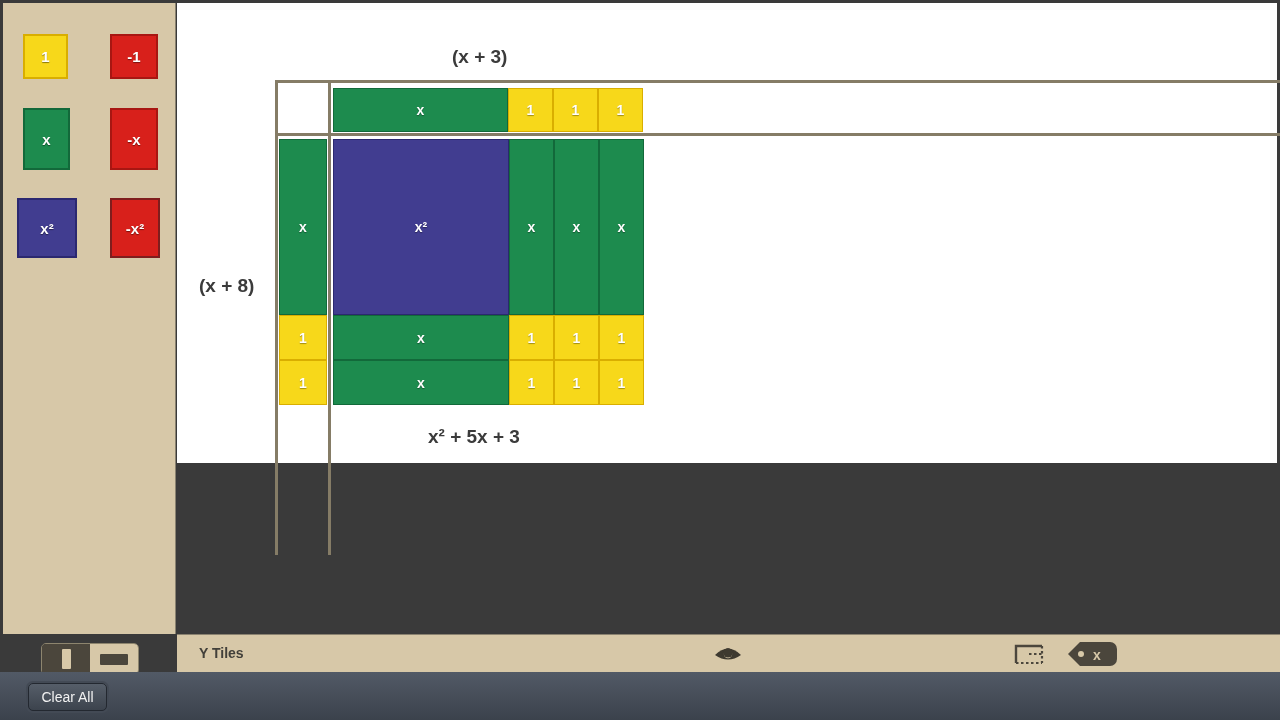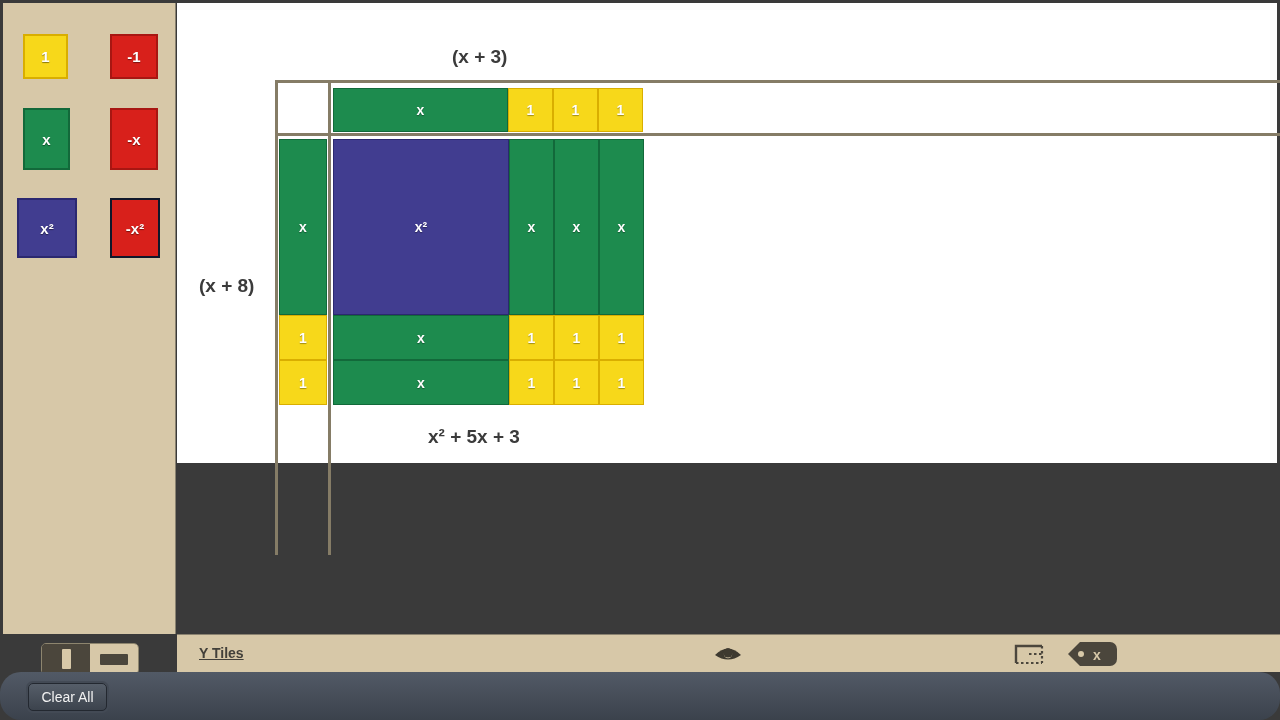--- a/index.html
+++ b/index.html
@@ -32,21 +32,21 @@
              background: #f7d81a; border: 2px solid #d9ae00; }
   .t-negone{ left: 107px; top: 31px;  width: 48px;  height: 45px;
              background: #d8201b; border: 2px solid #a81612; }
   .t-x     { left: 20px;  top: 105px; width: 47px;  height: 62px;
              background: #1d8b4e; border: 2px solid #12693a; }
   .t-negx  { left: 107px; top: 105px; width: 48px;  height: 62px;
              background: #d8201b; border: 2px solid #a81612; }
   .t-x2    { left: 14px;  top: 195px; width: 60px;  height: 60px;
              background: #413d90; border: 2px solid #2b2870; }
   .t-negx2 { left: 107px; top: 195px; width: 50px;  height: 60px;
-             background: #d8201b; border: 2px solid #0f172a; }
+             background: #d8201b; border: 2px solid #7f1d1d; }
 
   
   #view-toggle {
     position: absolute; left: 38px; top: 640px;
     width: 98px; height: 32px;
     border: 1px solid #8d856e; border-radius: 5px;
     display: flex; overflow: hidden; cursor: pointer;
   }
   #view-toggle .seg { flex: 1; display: flex; align-items: center; justify-content: center; }
   #view-toggle .seg.on  { background: #4b463c; }
@@ -83,34 +83,33 @@
 
   
   #status {
     position: absolute; left: 177px; top: 634px;
     width: 1103px; height: 38px;
     background: #d7c8a8;
     border-top: 1px solid #8a8270;
   }
   #status-label {
     position: absolute; left: 22px; top: 10px;
-    font-size: 14px; font-weight: bold; color: #42403a; text-decoration: underline;
+    font-size: 14px; font-weight: bold; color: #42403a;
   }
   .tb-icon {
     position: absolute; top: 4px; height: 30px;
     display: flex; align-items: center; justify-content: center;
     cursor: pointer; color: #4b463c;
   }
 
   
   #bottombar {
     position: absolute; left: 0; top: 672px;
     width: 1280px; height: 48px;
     background: linear-gradient(#525a66, #3b424c);
-    border-radius: 21px;
   }
   #clear-all {
     position: absolute; left: 28px; top: 11px;
     width: 79px; height: 28px;
     background: linear-gradient(#565e69, #3c434d);
     border: 1px solid #232830; border-radius: 5px;
     color: #f2f2f2; font-size: 14px; font-weight: normal;
     display: flex; align-items: center; justify-content: center;
     box-shadow: 0 0 0 2px #434a55;
     cursor: pointer;

